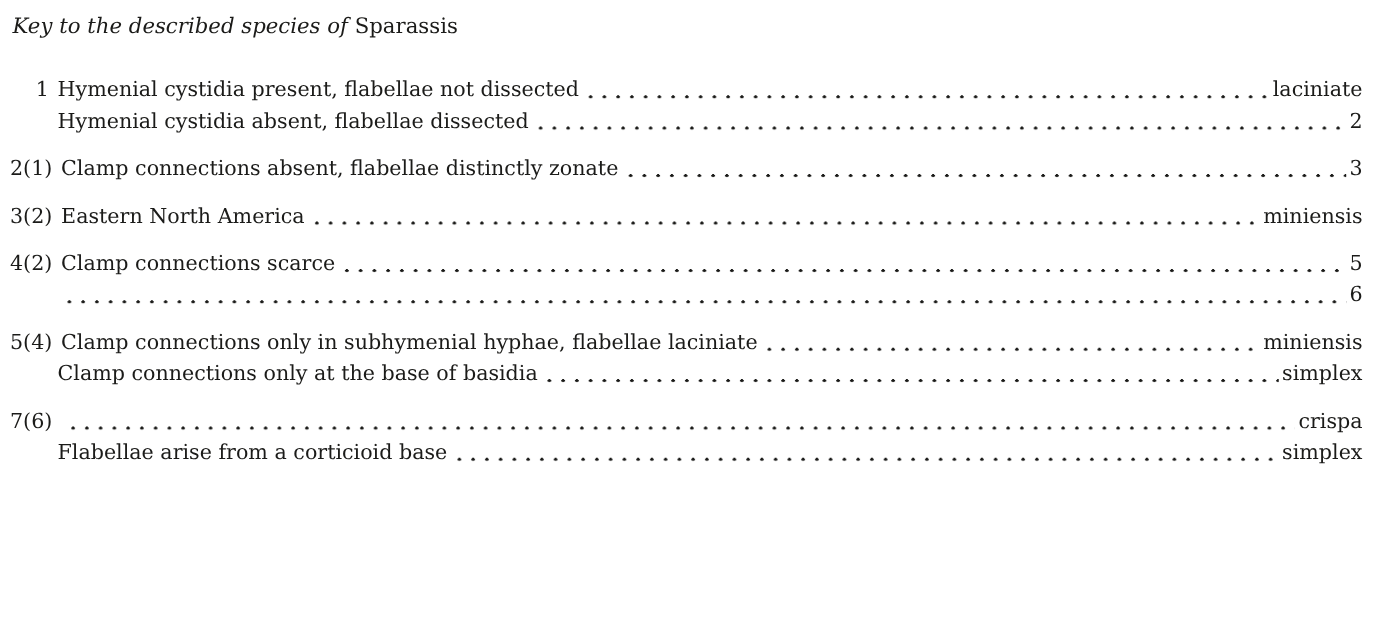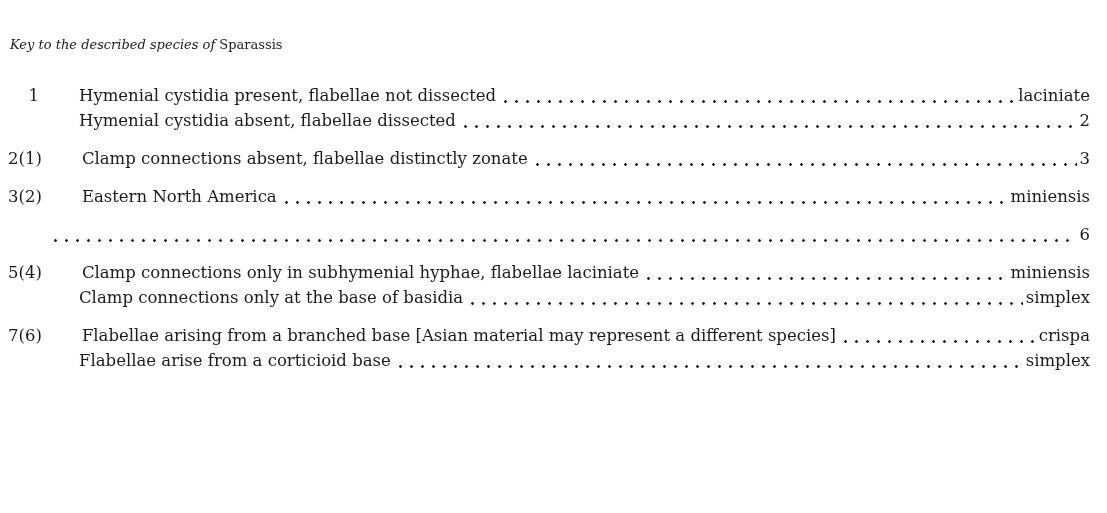--- a/index.html
+++ b/index.html
@@ -15,45 +15,44 @@
     font-family:"DejaVu Serif", serif;
     color:var(--ink);
   }
   .page{
     width:1107px;
     height:513px;
     padding:10px 17px 0 8px;
     background:var(--bg);
   }
   .title{
-    font-size:13px;
+    font-size:17px;
     font-weight:normal;
     line-height:22px;
     margin-left:2px;
     margin-bottom:27px;
     white-space:nowrap;
-    margin-top:24px;
   }
   .title .t-italic{font-style:italic;}
   .title .t-roman{font-style:normal;}
   .couplet{margin-bottom:13px;}
   .lead-row{
     display:flex;
     flex-direction:row;
     align-items:flex-start;
     line-height:25px;
     font-size:16.5px;
     white-space:nowrap;
   }
   .num{
     flex:0 0 31px;
     text-align:right;
     margin-right:7px;
   }
-  .lead-text{flex:0 0 auto;margin-left:33px;}
+  .lead-text{flex:0 0 auto;}
   .leader{
     flex:1 1 auto;
     height:25px;
     min-width:12px;
     margin:0 3px 0 4px;
     background-image:radial-gradient(circle at 5.5px 18.5px, var(--ink) 1.2px, transparent 1.5px);
     background-size:11px 25px;
     background-repeat:repeat-x;
     background-position:left top;
   }
@@ -90,20 +89,26 @@
       <div class="couplet">
         <div class="lead-row">
     <span class="num">3(2)</span>
     <span class="lead-text">Eastern North America</span>
     <span class="leader"></span>
     <span class="terminal">miniensis</span>
   </div>
       </div>
       <div class="couplet">
         <div class="lead-row">
+    <span class="num">4(2)</span>
+    <span class="lead-text">Clamp connections scarce</span>
+    <span class="leader"></span>
+    <span class="terminal">5</span>
+  </div>
+        <div class="lead-row">
     <span class="num"></span>
     <span class="leader"></span>
     <span class="terminal">6</span>
   </div>
       </div>
       <div class="couplet">
         <div class="lead-row">
     <span class="num">5(4)</span>
     <span class="lead-text">Clamp connections only in subhymenial hyphae, flabellae laciniate</span>
     <span class="leader"></span>
@@ -112,21 +117,20 @@
         <div class="lead-row">
     <span class="num"></span>
     <span class="lead-text">Clamp connections only at the base of basidia</span>
     <span class="leader"></span>
     <span class="terminal">simplex</span>
   </div>
       </div>
       <div class="couplet">
         <div class="lead-row">
     <span class="num">7(6)</span>
-    <span class="lead-text">Flabellae arising from a branched base [Asian material may represent a different species]</span>
     <span class="leader"></span>
     <span class="terminal">crispa</span>
   </div>
         <div class="lead-row">
     <span class="num"></span>
     <span class="lead-text">Flabellae arise from a corticioid base</span>
     <span class="leader"></span>
     <span class="terminal">simplex</span>
   </div>
       </div>

